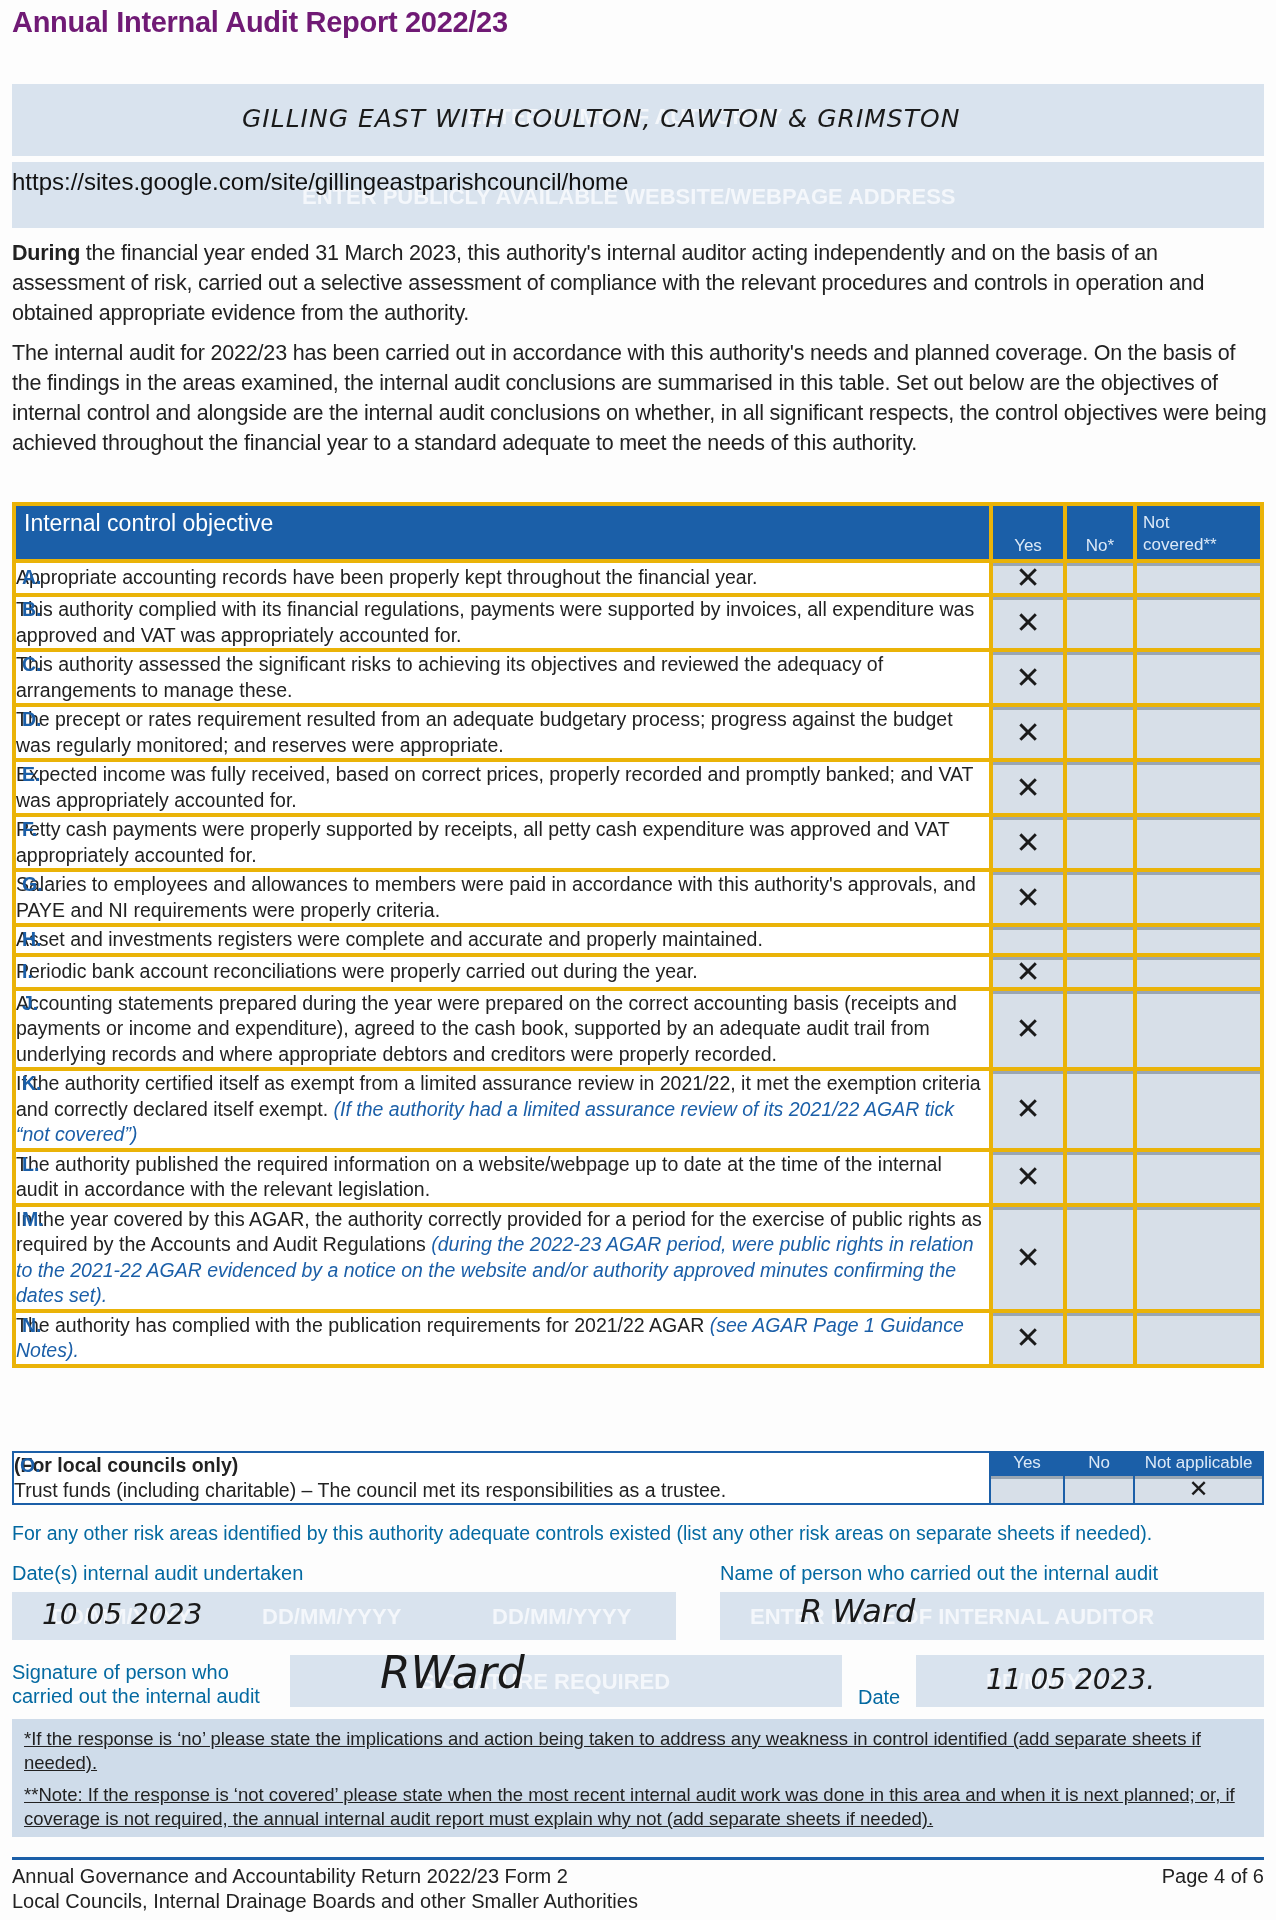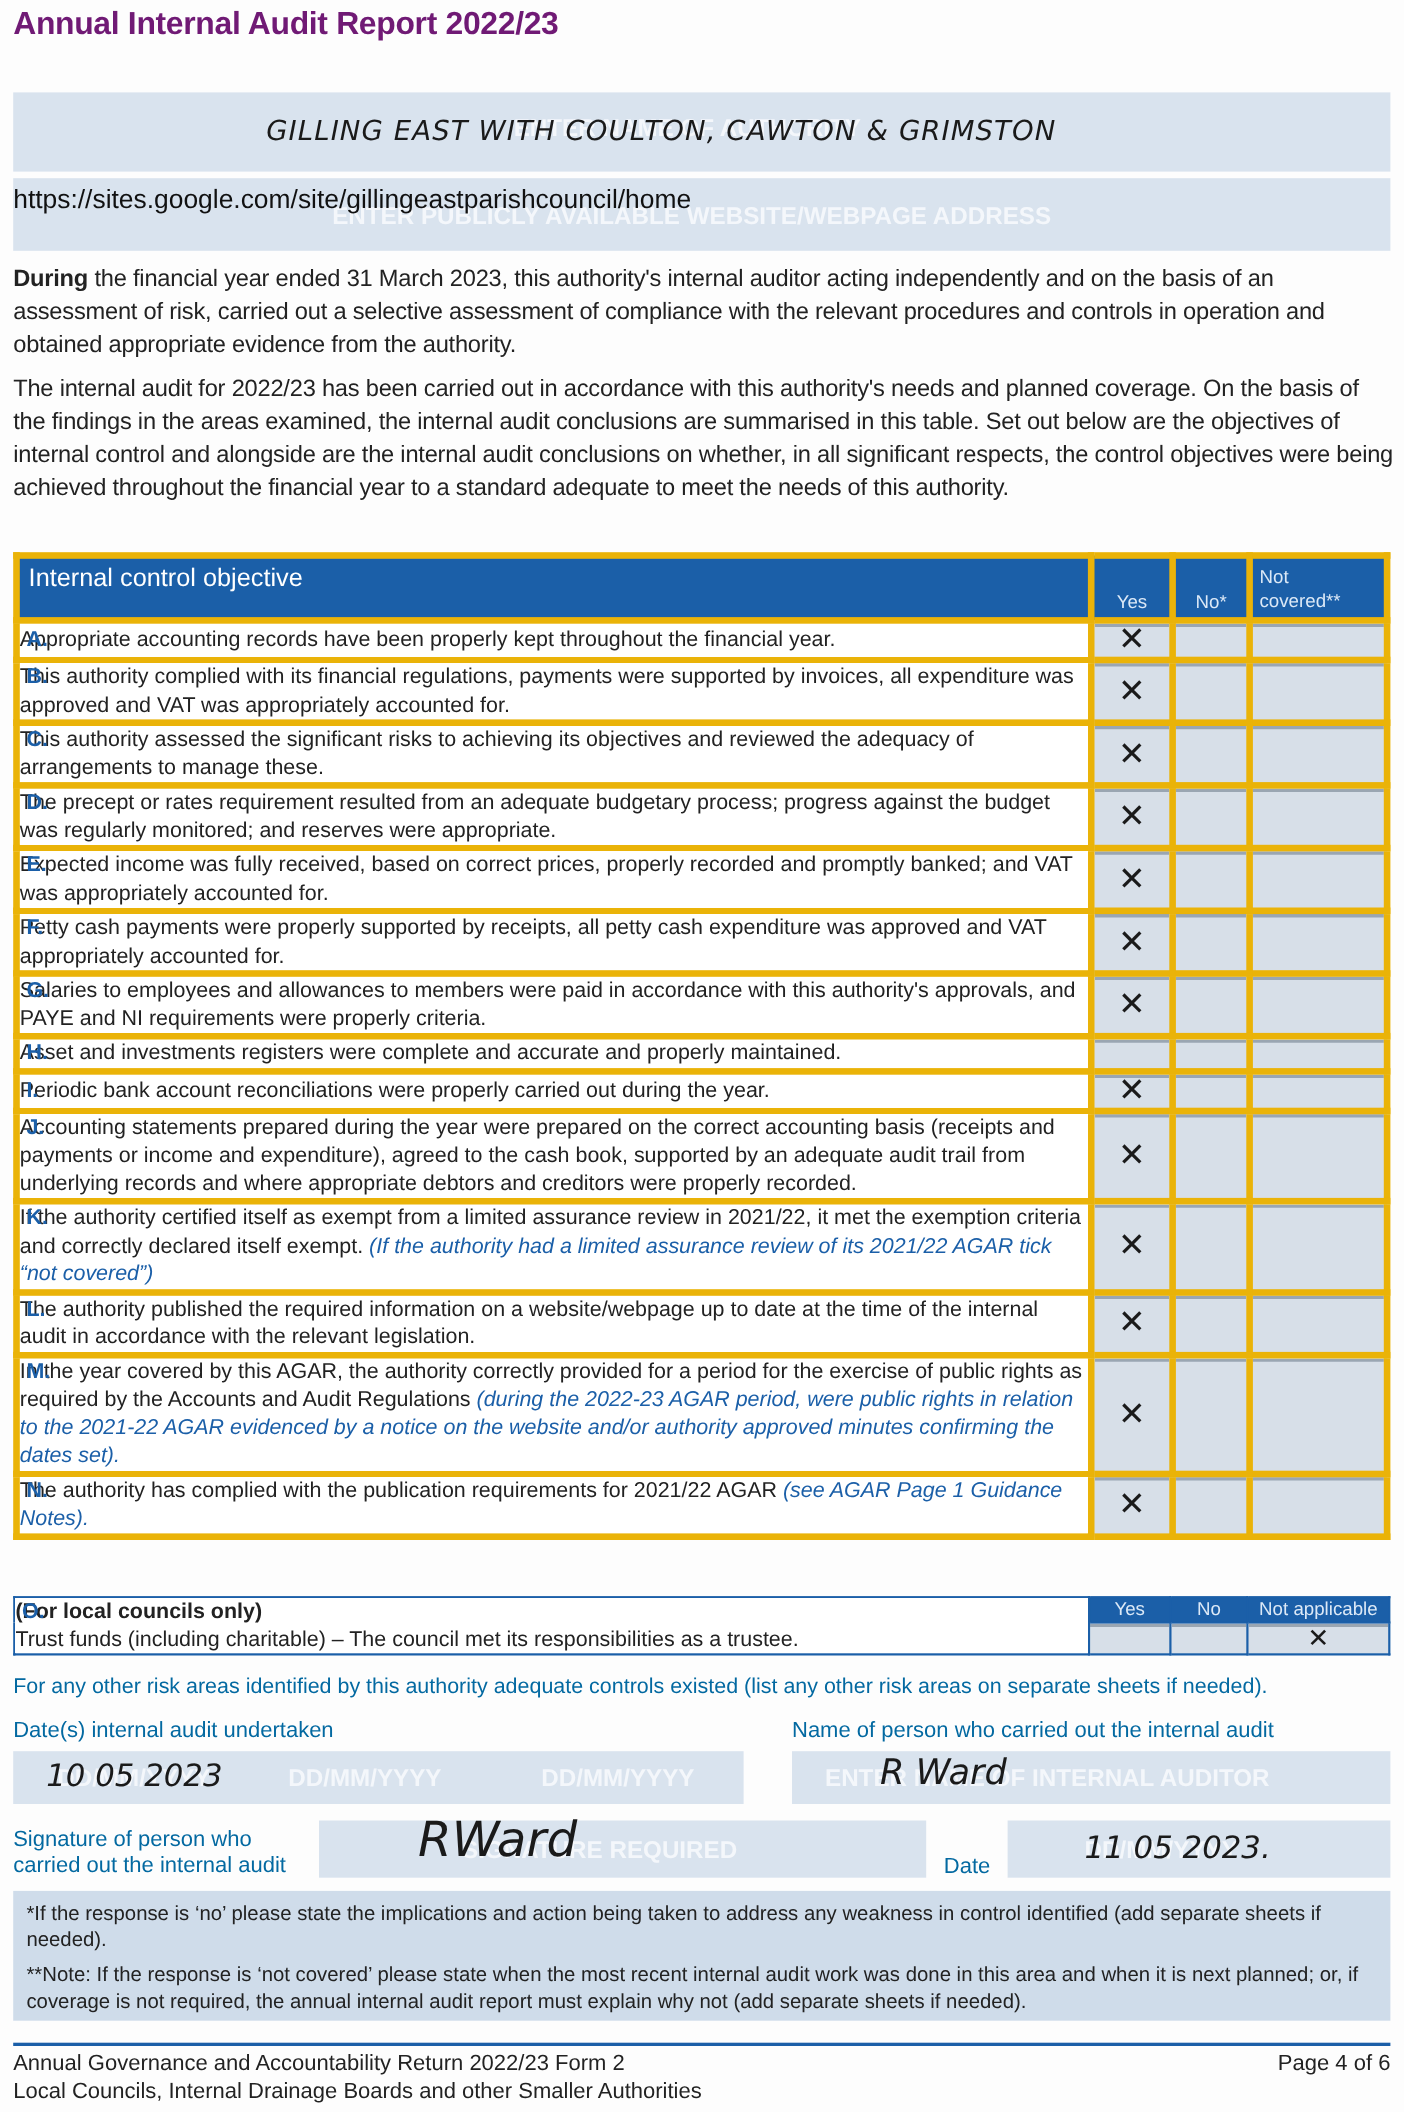--- a/index.html
+++ b/index.html
@@ -4,38 +4,38 @@
 <style>
   html,body{margin:0;padding:0;background:#fdfdfd;}
   body{width:1276px;height:1920px;position:relative;font-family:"Liberation Sans",sans-serif;color:#222;overflow:hidden;}
   .title{position:absolute;left:12px;top:6px;font-size:29px;font-weight:bold;color:#701a75;letter-spacing:-0.3px;}
   .field{position:absolute;background:#d9e3ee;}
   .ph{position:absolute;color:#f4f7fb;font-weight:bold;font-size:22px;white-space:nowrap;}
   .hand{position:absolute;font-family:"DejaVu Sans",sans-serif;font-style:italic;color:#1a1a1a;white-space:nowrap;}
   .typed{position:absolute;font-size:24px;color:#111;white-space:nowrap;}
   .para{position:absolute;left:12px;width:1255px;font-size:21.5px;line-height:30px;color:#222;letter-spacing:-0.2px;}
   table.ico{position:absolute;left:12px;top:502px;width:1252px;border-collapse:collapse;table-layout:fixed;}
-  table.ico td, table.ico th{border:6px solid #eab308;padding:0;}
+  table.ico td, table.ico th{border:4px solid #eab308;padding:0;}
   .hdr th{background:#1b5fa8;color:#dce9f7;font-weight:normal;vertical-align:bottom;}
   .hdr th.obj{text-align:left;font-size:23px;padding:4px 8px 22px;color:#fff;vertical-align:top;}
   .hdr th.c{font-size:17px;text-align:center;padding-bottom:3px;}
   .hdr th.nc{text-align:left;padding-left:6px;line-height:22px;}
   td.q{font-size:19.5px;line-height:25.5px;padding:2px 6px 2px 30px;position:relative;background:#fff;}
   td.q .letter{position:absolute;left:6px;color:#1b5fa8;font-weight:bold;}
   td.q .note{color:#1b5fa8;font-style:italic;}
   td.box{background:#d7dfe8;border-color:#1b5fa8;text-align:center;vertical-align:middle;box-shadow:inset 0 3px 0 #9aa6b2;}
   .mark{font-family:"DejaVu Sans",sans-serif;font-size:30px;color:#1a1a1a;line-height:1;}
   table.ico2{position:absolute;left:12px;top:1451px;width:1252px;border-collapse:collapse;table-layout:fixed;}
   table.ico2 td{border:2px solid #1b5fa8;padding:0;}
   .o-text{font-size:19.5px;line-height:25px;padding:4px 6px 4px 30px;position:relative;background:#fff;}
   .o-text .letter{position:absolute;left:6px;color:#1b5fa8;font-weight:bold;}
   .o-head{background:#1b5fa8;color:#dce9f7;font-size:17px;text-align:center;height:20px;}
   .lbl{position:absolute;font-size:20px;color:#0369a1;white-space:nowrap;}
   .notes{position:absolute;left:12px;top:1719px;width:1252px;height:118px;background:#cfdcea;font-size:18.5px;line-height:24px;color:#222;}
-  .notes p{margin:0;padding:0 12px;}
+  .notes p{margin:0;padding:0 12px;text-decoration:underline;}
   .rule{position:absolute;left:12px;top:1857px;width:1252px;height:3px;background:#1b5fa8;}
   .foot{position:absolute;font-size:20px;line-height:25px;color:#222;white-space:nowrap;}
 </style>
 </head>
 <body>
 
 <div class="title">Annual Internal Audit Report 2022/23</div>
 
 <div class="field" style="left:12px;top:84px;width:1252px;height:72px;">
   <span class="ph" style="left:455px;top:20px;">ENTER NAME OF AUTHORITY</span>

